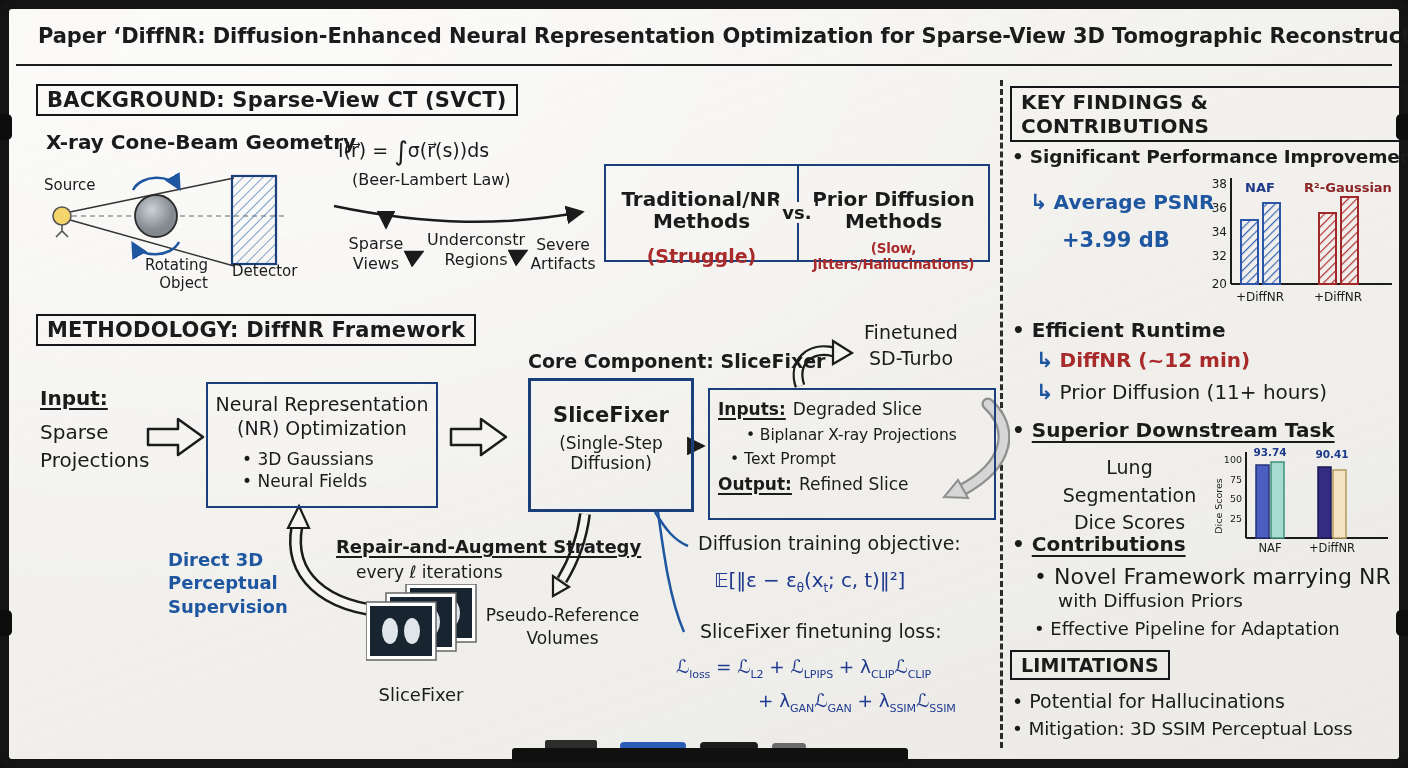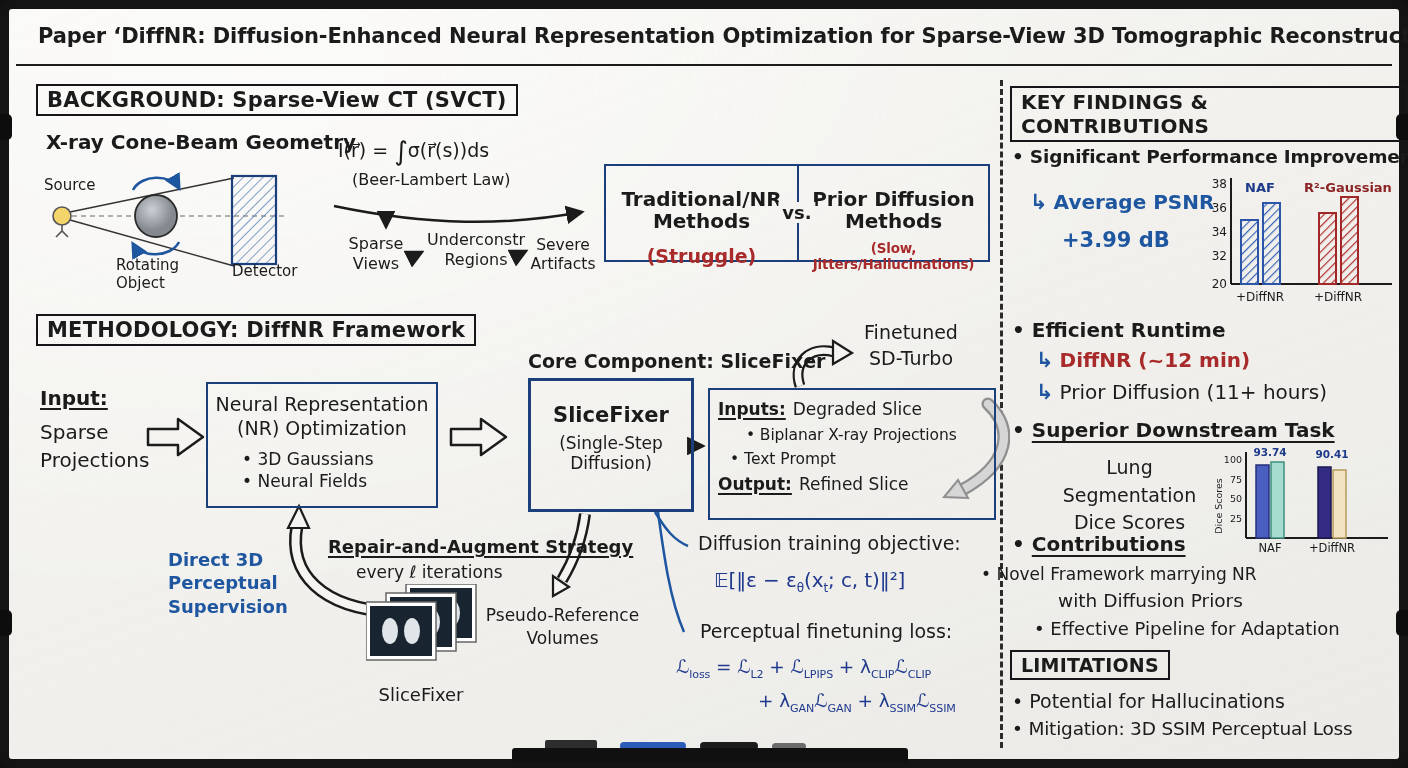--- a/index.html
+++ b/index.html
@@ -112,21 +112,21 @@
     <line x1="34" y1="54" x2="198" y2="100" stroke="#333" stroke-width="1.4"></line>
     <line x1="36" y1="50" x2="252" y2="50" stroke="#666" stroke-width="1.2" stroke-dasharray="5 4"></line>
     <circle cx="26" cy="50" r="9" fill="#f3d56b" stroke="#555" stroke-width="1.6"></circle>
     <path d="M26,59 L26,66 M20,71 L26,65 L32,71" fill="none" stroke="#555" stroke-width="1.6"></path>
     <circle cx="120" cy="50" r="21" fill="url(#go)" stroke="#2b2b2b" stroke-width="1.8"></circle>
     <path d="M97,24 C105,8 135,8 143,22" fill="none" stroke="#1e56a0" stroke-width="2.6" marker-end="url(#bh)"></path>
     <path d="M143,76 C135,92 105,92 97,78" fill="none" stroke="#1e56a0" stroke-width="2.6" marker-end="url(#bh)"></path>
     <rect x="196" y="10" width="44" height="88" fill="url(#dh)" stroke="#1a3f7a" stroke-width="2.2"></rect>
   </svg>
   <div class="abs" style="left:44px;top:176px;font-size:15px">Source</div>
-  <div class="abs" style="left:116px;top:256px;width:92px;text-align:left;font-size:15px;line-height:1.2">Rotating Object</div>
+  <div class="abs" style="left:116px;top:256px;width:92px;text-align:right;font-size:15px;line-height:1.2">Rotating Object</div>
   <div class="abs" style="left:232px;top:262px;font-size:15px">Detector</div>
 
   <div class="abs" style="left:338px;top:136px;font-size:19px"><span>I(r⃗) = </span><span style="font-size:26px;vertical-align:-3px">∫</span><span>σ(r⃗(s))ds</span></div>
   <div class="abs" style="left:352px;top:170px;font-size:16px">(Beer-Lambert Law)</div>
 
   <div class="abs" style="left:344px;top:234px;width:64px;text-align:center;font-size:16px;line-height:1.25">Sparse Views</div>
   <div class="abs" style="left:426px;top:230px;width:100px;text-align:center;font-size:16px;line-height:1.25">Underconstr Regions</div>
   <div class="abs" style="left:528px;top:236px;width:70px;text-align:center;font-size:15.5px;line-height:1.25">Severe Artifacts</div>
 
   <div class="abs cmp" style="left:604px;top:164px;width:386px;height:98px">
@@ -165,21 +165,21 @@
 
   <div class="abs bluebox" style="left:708px;top:388px;width:288px;height:132px;padding:7px 8px">
     <div style="font-size:17px;line-height:1.5"><span class="u" style="font-weight:600">Inputs:</span><span style="margin-left:7px">Degraded Slice</span></div>
     <div style="font-size:15.5px;margin-left:28px;line-height:1.55;letter-spacing:-.1px">• Biplanar X-ray Projections</div>
     <div style="font-size:15.5px;margin-left:12px;line-height:1.55">• Text Prompt</div>
     <div style="font-size:17px;line-height:1.6"><span class="u" style="font-weight:600">Output:</span><span style="margin-left:7px">Refined Slice</span></div>
   </div>
 
   <div class="abs" style="left:856px;top:320px;width:110px;text-align:center;font-size:19px;line-height:1.35">Finetuned SD-Turbo</div>
 
-  <div class="abs u" style="left:328px;top:536px;font-size:18px;font-weight:600">Repair-and-Augment Strategy</div>
+  <div class="abs u" style="left:336px;top:536px;font-size:18px;font-weight:600">Repair-and-Augment Strategy</div>
   <div class="abs" style="left:356px;top:562px;font-size:17px">every ℓ iterations</div>
 
   <div class="abs blue" style="left:168px;top:548px;width:108px;font-size:18px;line-height:1.3;font-weight:600">Direct 3D Perceptual Supervision</div>
 
   <svg class="abs" style="left:366px;top:584px" width="120" height="96" viewBox="0 0 120 96">
     <g>
       <rect x="40" y="0" width="70" height="58" fill="#ffffff" stroke="#666" stroke-width="1.5"></rect>
       <rect x="44" y="4" width="62" height="50" fill="#18242f"></rect>
       <ellipse cx="64" cy="29" rx="8" ry="13" fill="#dfe5e9"></ellipse>
         <ellipse cx="86" cy="29" rx="8" ry="13" fill="#dfe5e9"></ellipse>
@@ -196,21 +196,21 @@
       <ellipse cx="24" cy="47" rx="8" ry="13" fill="#dfe5e9"></ellipse>
         <ellipse cx="46" cy="47" rx="8" ry="13" fill="#dfe5e9"></ellipse>
     </g>
   </svg>
   <div class="abs" style="left:366px;top:684px;width:110px;text-align:center;font-size:18px">SliceFixer</div>
   <div class="abs" style="left:480px;top:604px;width:165px;text-align:center;font-size:17px;line-height:1.35">Pseudo-Reference Volumes</div>
 
   <div class="abs" style="left:698px;top:532px;font-size:19px">Diffusion training objective:</div>
   <div class="abs eqn" style="left:714px;top:568px;font-size:20px"><span>𝔼[‖ε − ε</span><sub>θ</sub><span>(x</span><sub>t</sub><span>; c, t)‖²]</span></div>
 
-  <div class="abs" style="left:700px;top:620px;font-size:19px">Perceptual finetuning loss:</div>
+  <div class="abs" style="left:700px;top:620px;font-size:19px">SliceFixer finetuning loss:</div>
   <div class="abs eqn" style="left:676px;top:656px"><span>ℒ</span><sub>loss</sub><span> = </span><span>ℒ</span><sub>L2</sub><span> + </span><span>ℒ</span><sub>LPIPS</sub><span> + </span><span>λ</span><sub>CLIP</sub><span>ℒ</span><sub>CLIP</sub></div>
   <div class="abs eqn" style="left:758px;top:690px"><span>+ </span><span>λ</span><sub>GAN</sub><span>ℒ</span><sub>GAN</sub><span> + </span><span>λ</span><sub>SSIM</sub><span>ℒ</span><sub>SSIM</sub></div>
 
   <div class="abs hbox" style="left:1010px;top:86px;font-size:20px">KEY FINDINGS &amp; CONTRIBUTIONS</div>
 
   <div class="abs" style="left:1012px;top:146px;font-size:18.5px;font-weight:600;white-space:nowrap;letter-spacing:-.2px">• Significant Performance Improvement</div>
   <div class="abs" style="left:1030px;top:190px"><span class="hook">↳</span><span class="blue" style="font-size:20px;font-weight:600">Average PSNR</span></div>
   <div class="abs blue" style="left:1062px;top:228px;font-size:21px;font-weight:700">+3.99 dB</div>
 
   <svg class="abs" style="left:1198px;top:170px" width="200" height="140" viewBox="0 0 200 140">
@@ -259,21 +259,21 @@
     <rect x="61" y="18" width="13" height="76" fill="#a5dccf" stroke="#3f8f7d" stroke-width="1.5"></rect>
     <rect x="108" y="23" width="13" height="71" fill="#332c82" stroke="#1d1850" stroke-width="1.5"></rect>
     <rect x="123" y="26" width="13" height="68" fill="#f2e3c3" stroke="#b59a5e" stroke-width="1.5"></rect>
     <text class="cv" x="60" y="12" text-anchor="middle">93.74</text>
     <text class="cv" x="122" y="14" text-anchor="middle">90.41</text>
     <text class="cx2" x="60" y="108" text-anchor="middle">NAF</text>
     <text class="cx2" x="122" y="108" text-anchor="middle">+DiffNR</text>
   </svg>
 
   <div class="abs" style="left:1012px;top:532px;font-size:20px;font-weight:600"><span>•</span> <span class="u2">Contributions</span></div>
-  <div class="abs" style="left:981px;top:564px;font-size:17px">• Novel Framework marrying NR</div>
+  <div class="abs" style="left:1034px;top:564px;font-size:22px">• Novel Framework marrying NR</div>
   <div class="abs" style="left:1058px;top:590px;font-size:18.5px">with Diffusion Priors</div>
   <div class="abs" style="left:1034px;top:618px;font-size:18px">• Effective Pipeline for Adaptation</div>
 
   <div class="abs hbox" style="left:1010px;top:650px;font-size:19px">LIMITATIONS</div>
   <div class="abs" style="left:1012px;top:690px;font-size:19px">• Potential for Hallucinations</div>
   <div class="abs" style="left:1012px;top:718px;font-size:18.5px;letter-spacing:-.2px;white-space:nowrap">• Mitigation: 3D SSIM Perceptual Loss</div>
 
   <div class="clip" style="left:0;top:114px;border-radius:0 5px 5px 0"></div>
   <div class="clip" style="left:0;top:610px;border-radius:0 5px 5px 0"></div>
   <div class="clip" style="right:0;top:114px;border-radius:5px 0 0 5px"></div>

